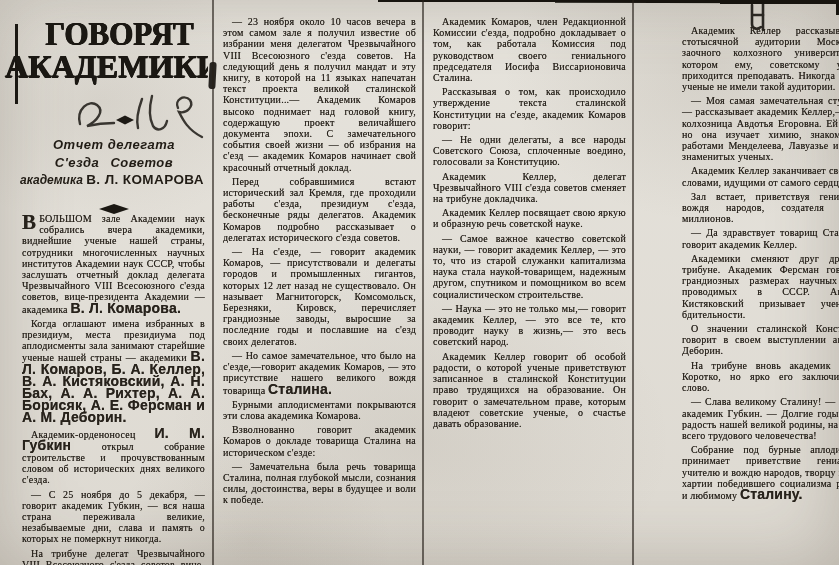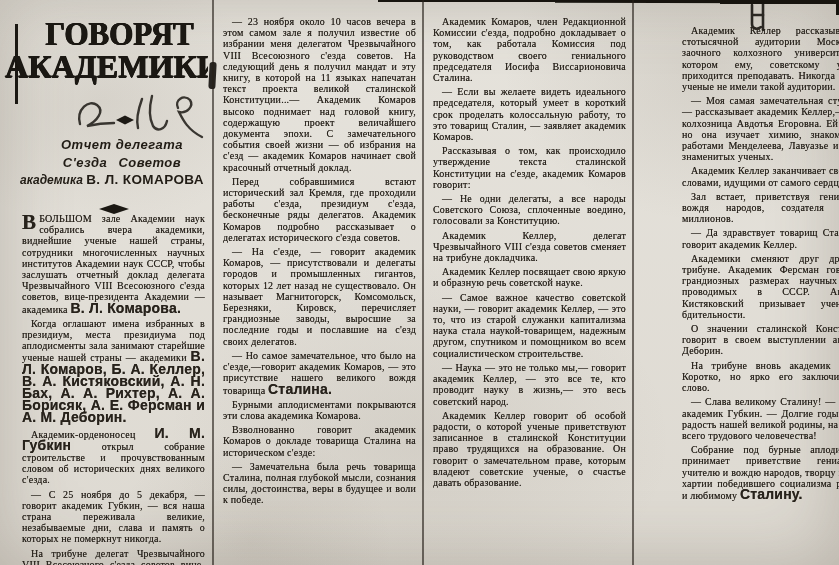--- a/index.html
+++ b/index.html
@@ -37,21 +37,21 @@
   
   .masthead{position:relative;height:197px;margin-top:8px;}
   .left-rule{position:absolute;left:-7px;top:8px;width:2.5px;height:80px;background:#1a1712;}
   .m-title1,.m-title2{
     font-weight:bold;color:#1b1813;white-space:nowrap;text-align:center;
     text-shadow:.6px 0 0 #1b1813, -.4px 0 0 #1b1813, 0 .4px 0 #1b1813;
   }
   .m-title1{font-size:31px;line-height:33px;margin-left:12px;transform:scaleY(1.06);transform-origin:top;}
   .m-title2{font-size:30px;line-height:33px;width:200px;margin-left:-10px;transform:scaleX(1.07) scaleY(1.05);transform-origin:center top;}
   .signature{position:absolute;left:42px;top:74px;}
-  .m-sub{position:absolute;left:8px;width:184px;text-align:center;
+  .m-sub{position:absolute;left:0;width:184px;text-align:center;
     font-family:"Liberation Sans", sans-serif;font-weight:bold;color:#211c15;}
   .m-sub1{top:121px;font-size:13px;font-style:italic;letter-spacing:.5px;}
   .m-sub2{top:139px;font-size:13px;font-style:italic;word-spacing:7px;letter-spacing:.5px;}
   .m-sub3{top:156px;font-size:12px;width:196px;left:-8px;}
   .m-sub3 .prefix{font-style:italic;font-size:12px;text-align:center;}
   .m-sub3 .name{font-size:13.5px;letter-spacing:.4px;margin-top:20px;}
   .ornament{position:absolute;left:0;top:184px;width:184px;text-align:center;}
   
   .tear{position:absolute;background:#17140f;}
   .tear-a{left:378px;top:0;width:461px;height:2px;}
@@ -125,21 +125,20 @@
         <p class="par"><span>— На с'езде, — говорит академик Комаров, — присутствовали и делегаты городов и промышленных гигантов, которых 12 лет назад не существовало. Он называет Магнитогорск, Комсомольск, Березняки, Кировск, перечисляет грандиозные заводы, выросшие за последние годы и пославшие на с'езд своих делегатов.</span></p>
         <p class="par"><span>— Но самое замечательное, что было на с'езде,—говорит академик Комаров, — это присутствие нашего великого вождя товарища </span><span class="b">Сталина.</span></p>
         <p class="par"><span>Бурными аплодисментами покрываются эти слова академика Комарова.</span></p>
         <p class="par"><span>Взволнованно говорит академик Комаров о докладе товарища Сталина на историческом с'езде:</span></p>
         <p class="par"><span>— Замечательна была речь товарища Сталина, полная глубокой мысли, сознания силы, достоинства, веры в будущее и воли к победе.</span></p>
       </div>
   </div>
   <div class="col c3">
     <div class="coltext">
         <p class="par"><span>Академик Комаров, член Редакционной Комиссии с'езда, подробно докладывает о том, как работала Комиссия под руководством своего гениального председателя Иосифа Виссарионовича Сталина.</span></p>
-        <p class="par"><span>— Если вы желаете видеть идеального председателя, который умеет в короткий срок проделать колоссальную работу, то это товарищ Сталин, — заявляет академик Комаров.</span></p>
         <p class="par"><span>Рассказывая о том, как происходило утверждение текста сталинской Конституции на с'езде, академик Комаров говорит:</span></p>
         <p class="par"><span>— Не одни делегаты, а все народы Советского Союза, сплоченные воедино, голосовали за Конституцию.</span></p>
         <p class="par"><span>Академик Келлер, делегат Чрезвычайного VIII с'езда советов сменяет на трибуне докладчика.</span></p>
         <p class="par"><span>Академик Келлер посвящает свою яркую и образную речь советской науке.</span></p>
         <p class="par"><span>— Самое важное качество советской науки, — говорит академик Келлер, — это то, что из старой служанки капитализма наука стала наукой-товарищем, надежным другом, спутником и помощником во всем социалистическом строительстве.</span></p>
         <p class="par"><span>— Наука — это не только мы,— говорит академик Келлер, — это все те, кто проводит науку в жизнь,— это весь советский народ.</span></p>
         <p class="par"><span>Академик Келлер говорит об особой радости, о которой ученые приветствуют записанное в сталинской Конституции право трудящихся на образование. Он говорит о замечательном праве, которым владеют советские ученые, о счастье давать образование.</span></p>
       </div>
   </div>
   <div class="col c4">

